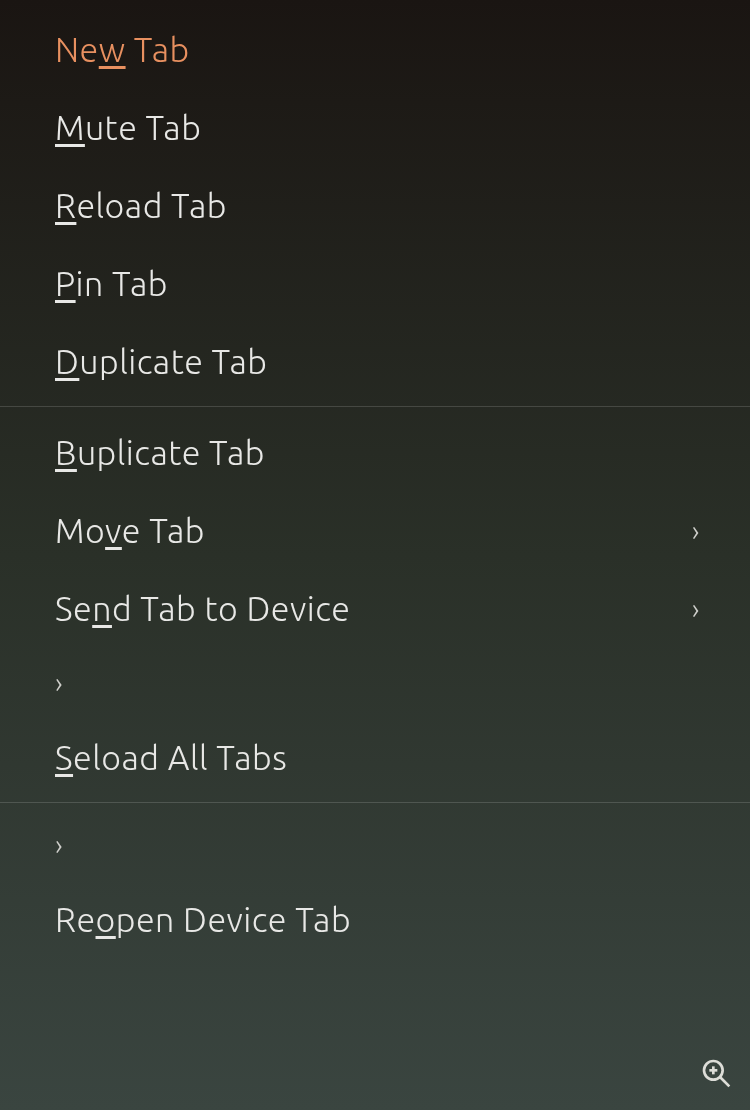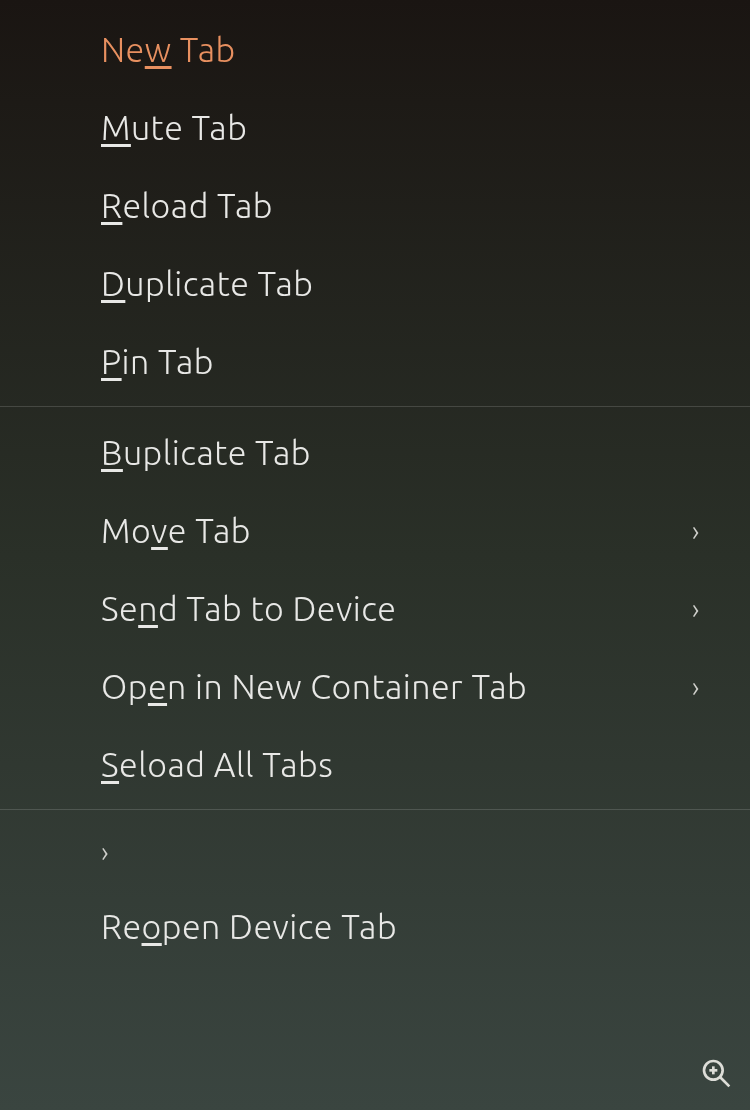--- a/index.html
+++ b/index.html
@@ -19,21 +19,21 @@
       width: 100%;
       height: 100%;
       display: flex;
       flex-direction: column;
       padding-top: 10px;
     }
     .menu-item {
       display: flex;
       align-items: center;
       justify-content: space-between;
-      padding: 20px 40px 20px 101px;
+      padding: 20px 40px 20px 55px;
       color: #e8e8e6;
       font-size: 34px;
       font-weight: 300;
       cursor: pointer;
       letter-spacing: 0.5px;
     }
     .menu-item.highlighted {
       color: #e89060;
     }
     .menu-item .label {
@@ -79,26 +79,26 @@
       <span></span><span class="accel">M</span><span>ute Tab</span>
     </span>
   </div>
   <div class="menu-item">
     <span class="label">
       <span></span><span class="accel">R</span><span>eload Tab</span>
     </span>
   </div>
   <div class="menu-item">
     <span class="label">
-      <span></span><span class="accel">D</span><span>uplicate Tab</span>
+      <span></span><span class="accel">P</span><span>in Tab</span>
     </span>
   </div>
   <div class="menu-item">
     <span class="label">
-      <span></span><span class="accel">P</span><span>in Tab</span>
+      <span></span><span class="accel">D</span><span>uplicate Tab</span>
     </span>
   </div>
 
   <div class="separator"></div>
 
   <div class="menu-item">
     <span class="label">
       <span></span><span class="accel">B</span><span>uplicate Tab</span>
     </span>
   </div>
@@ -108,23 +108,20 @@
     </span>
     <span class="chevron">›</span>
   </div>
   <div class="menu-item">
     <span class="label">
       <span>Se</span><span class="accel">n</span><span>d Tab to Device</span>
     </span>
     <span class="chevron">›</span>
   </div>
   <div class="menu-item">
-    <span class="label">
-      <span>Op</span><span class="accel">e</span><span>n in New Container Tab</span>
-    </span>
     <span class="chevron">›</span>
   </div>
   <div class="menu-item">
     <span class="label">
       <span></span><span class="accel">S</span><span>eload All Tabs</span>
     </span>
   </div>
 
   <div class="separator"></div>
 

